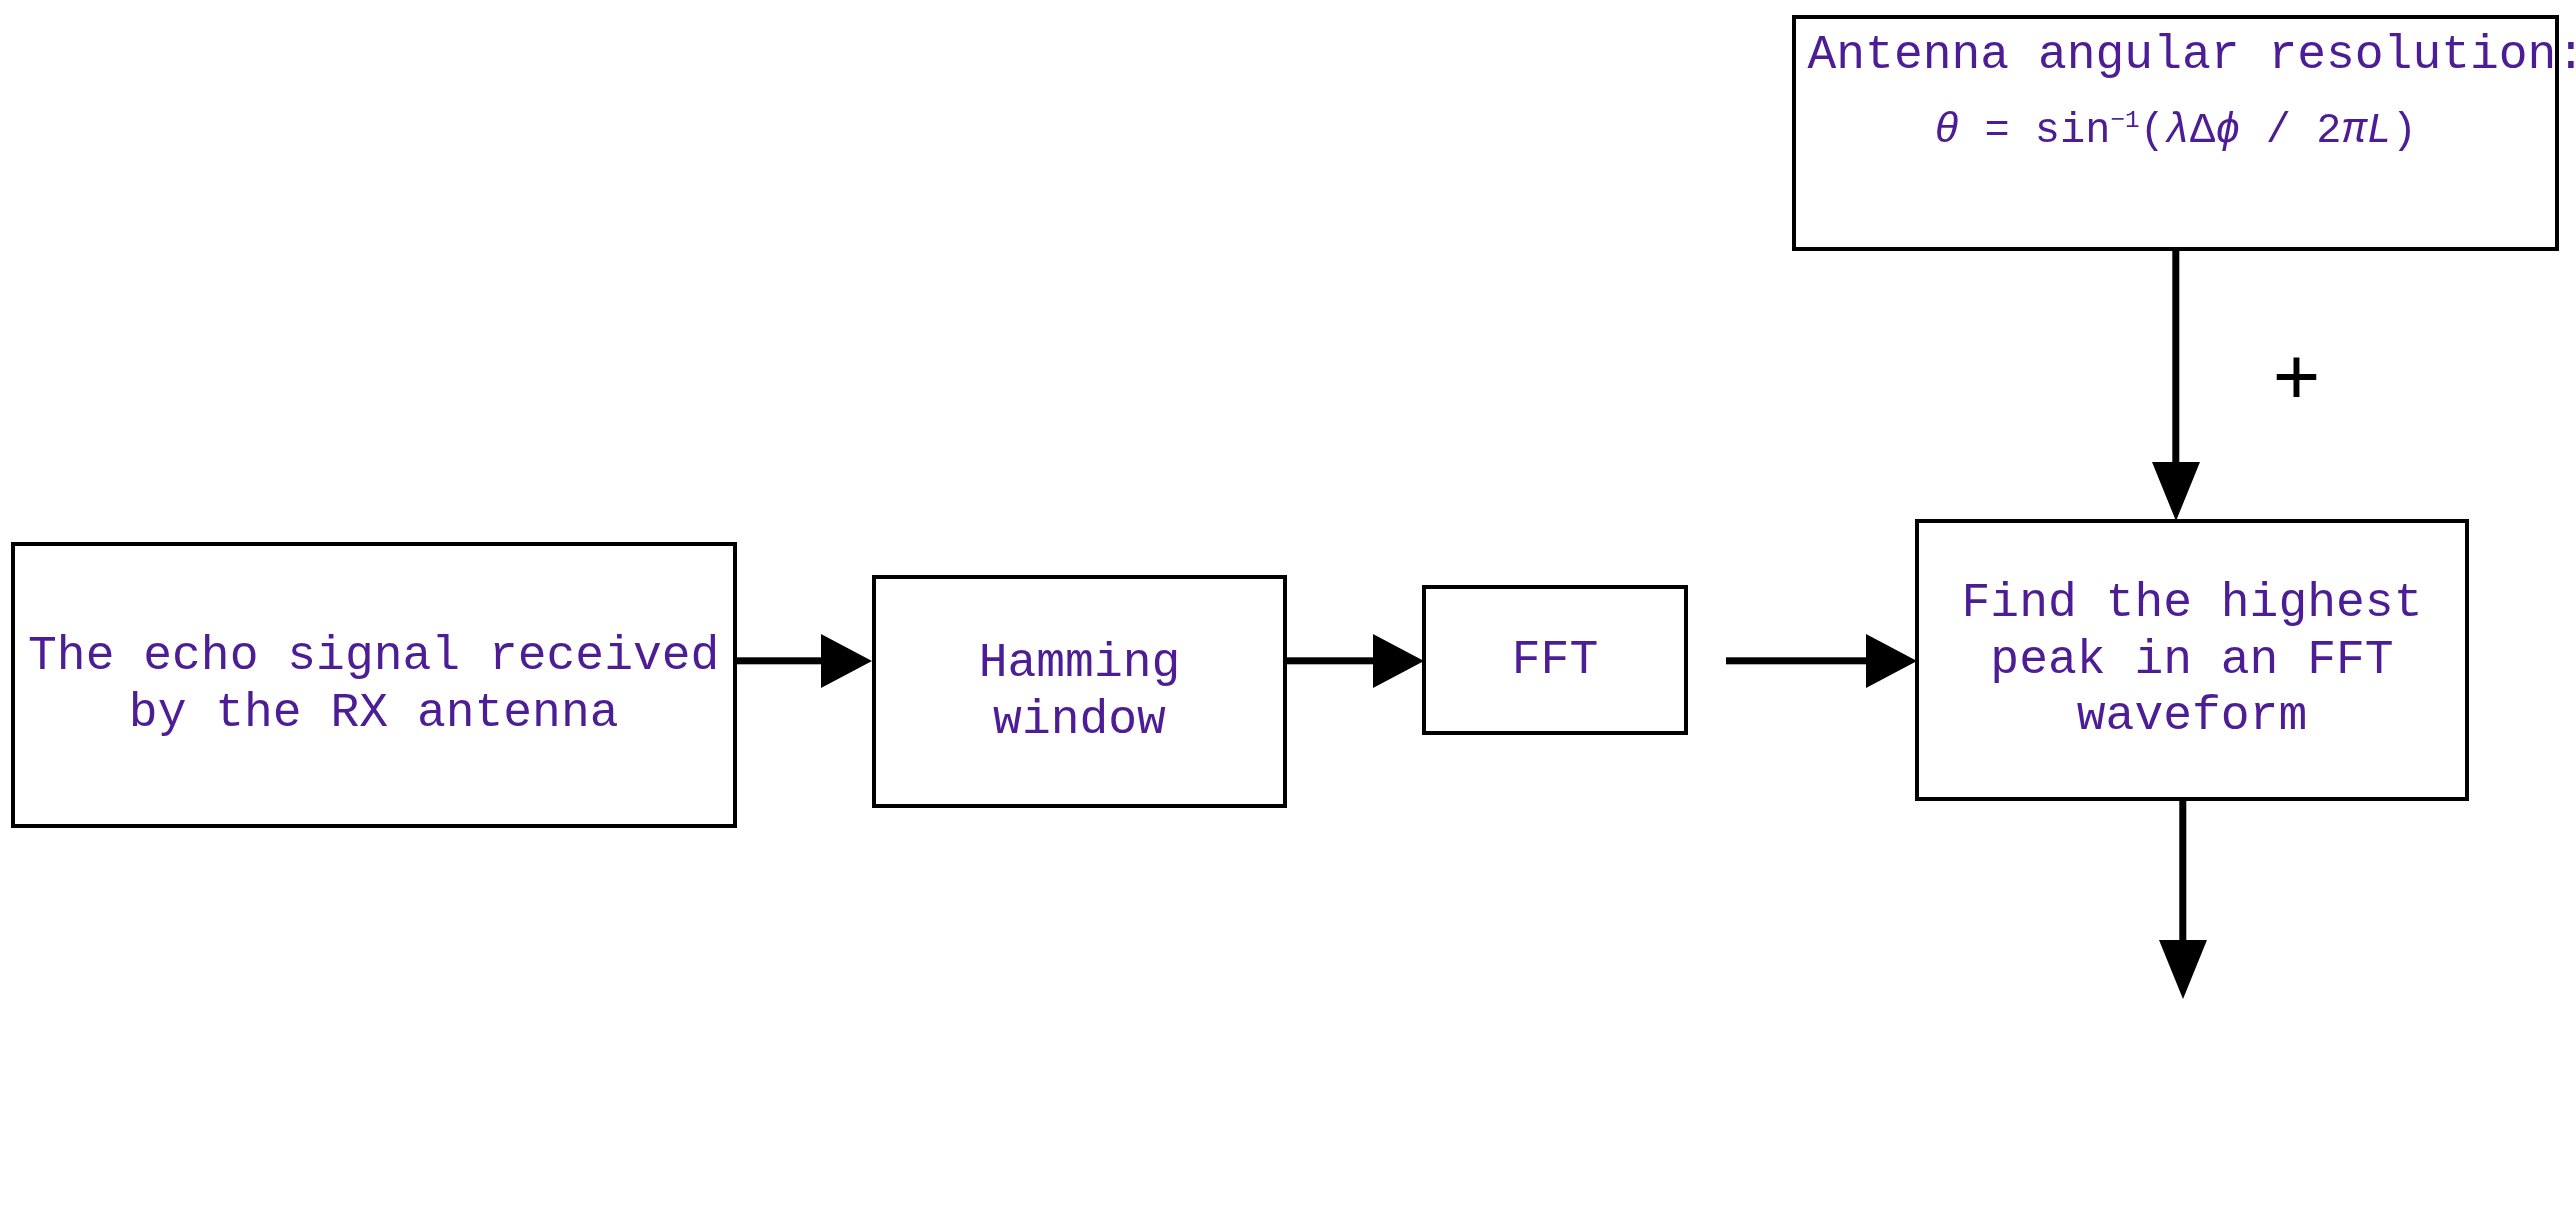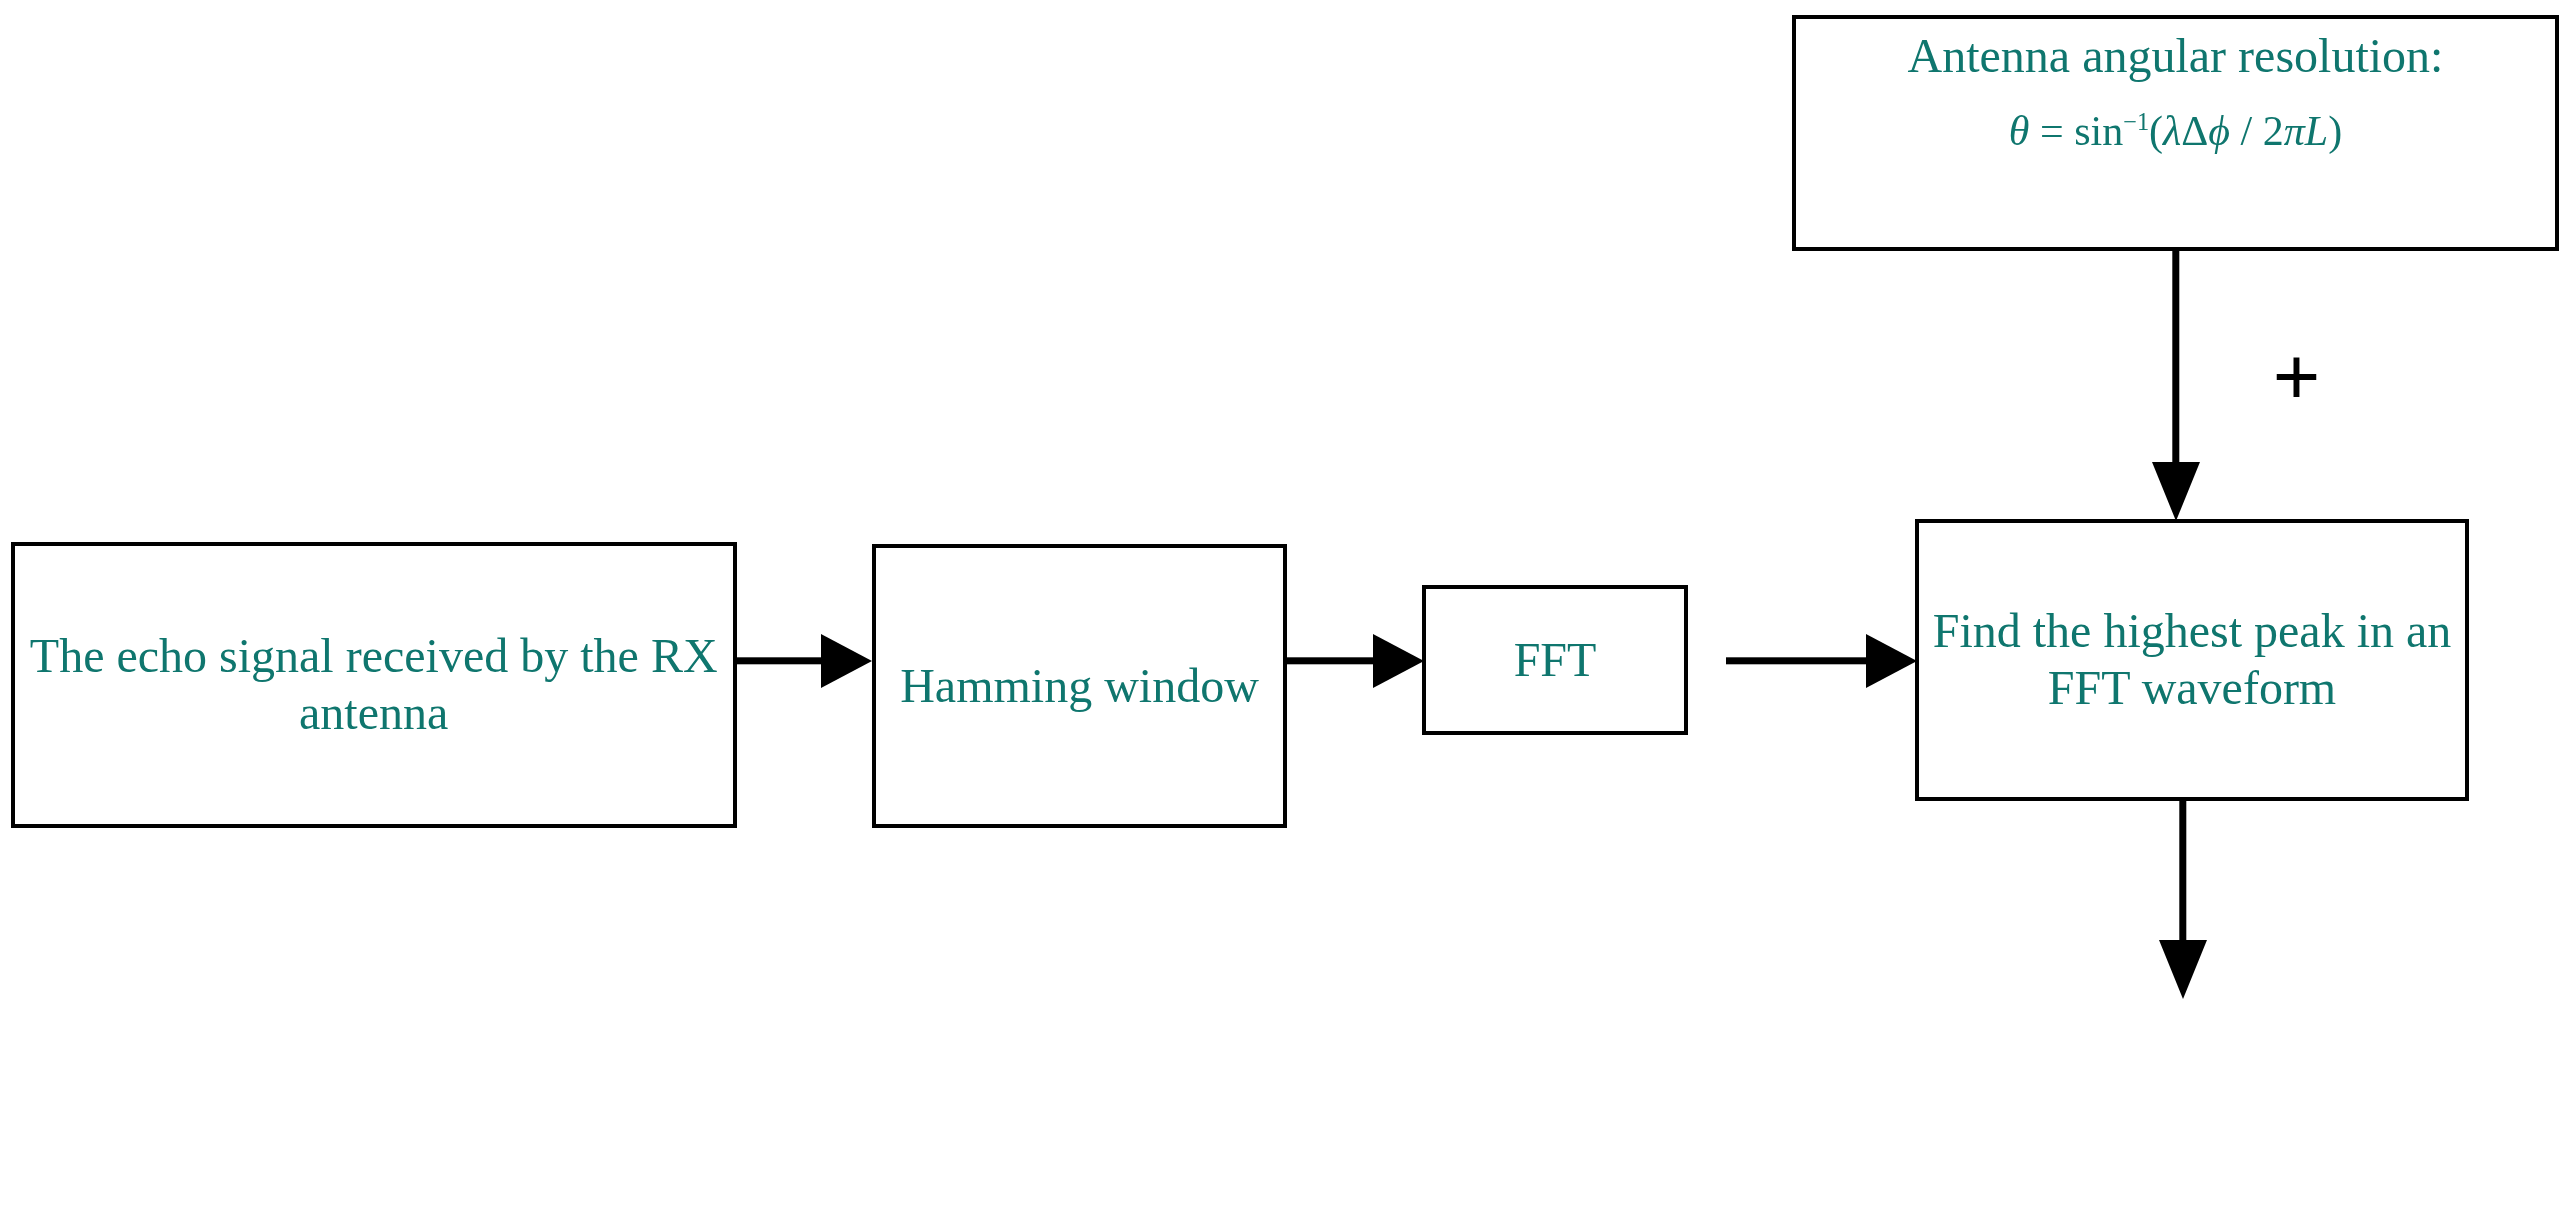--- a/index.html
+++ b/index.html
@@ -20,30 +20,31 @@
   .node {
     position: absolute;
     box-sizing: border-box;
     border: 4.1px solid #000000;
     background: #ffffff;
     display: flex;
     align-items: center;
     justify-content: center;
     text-align: center;
     line-height: 1.18;
-    color: #0f766e;
+    color: #4c1d95;
+    font-family: Liberation Mono, monospace;
   }
   .node .label {
     display: block;
     padding: 0 8.2px;
   }
 
   
   #node-echo        { left: 10.7px;   top: 542px;  width: 726px;  height: 286px; font-size: 48px; }
-  #node-hamming     { left: 872px; top: 544px;  width: 415px;  height: 284px; font-size: 48px; }
+  #node-hamming     { left: 872px; top: 575px;  width: 415px;  height: 233px; font-size: 48px; }
   #node-fft         { left: 1422px; top: 585px;  width: 266px;  height: 150px; font-size: 48px; }
   #node-peak        { left: 1915px; top: 519px;  width: 554px;  height: 282px; font-size: 48px; }
   #node-dictionary  { left: 1864px; top: 997px; width: 638px;  height: 194px; font-size: 48px; }
   #node-formula     { left: 1792px; top: 14.8px;   width: 767px;  height: 236px;
                       display: block; padding: 9.8px 11.5px 0 11.5px; }
 
   .formula-title {
     font-size: 48px;
     text-align: center;
     line-height: 1.12;

